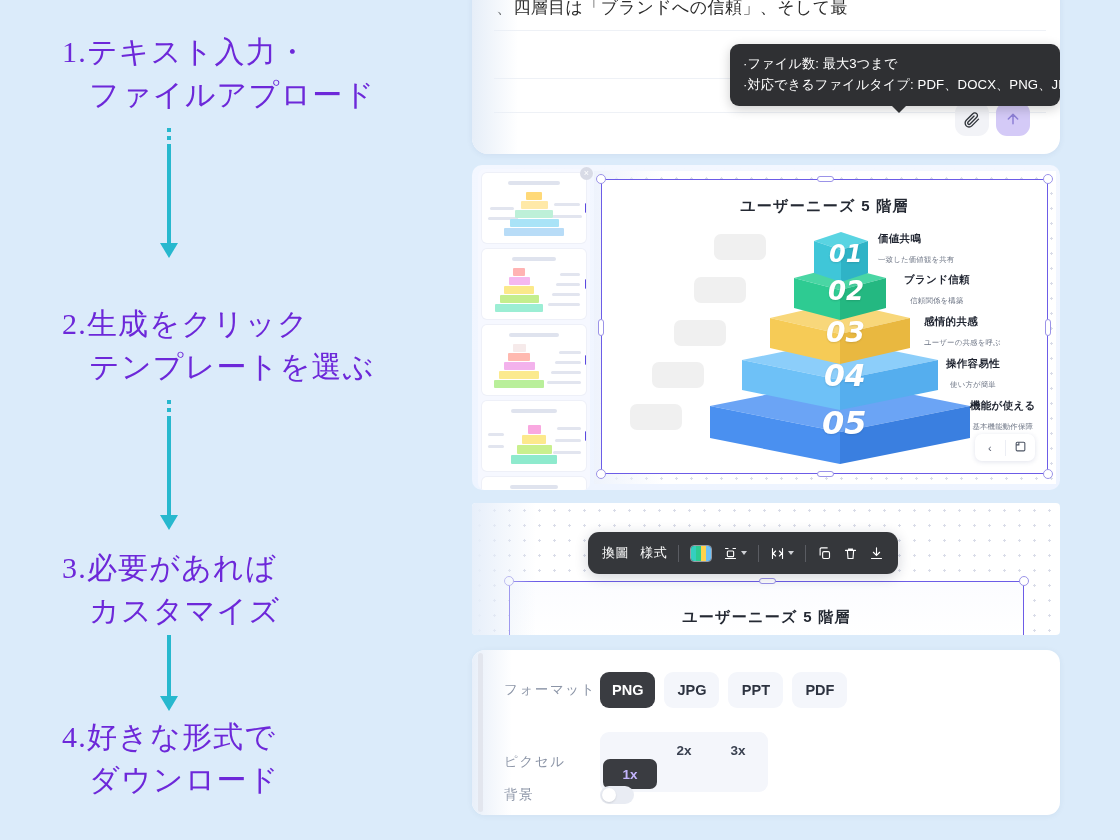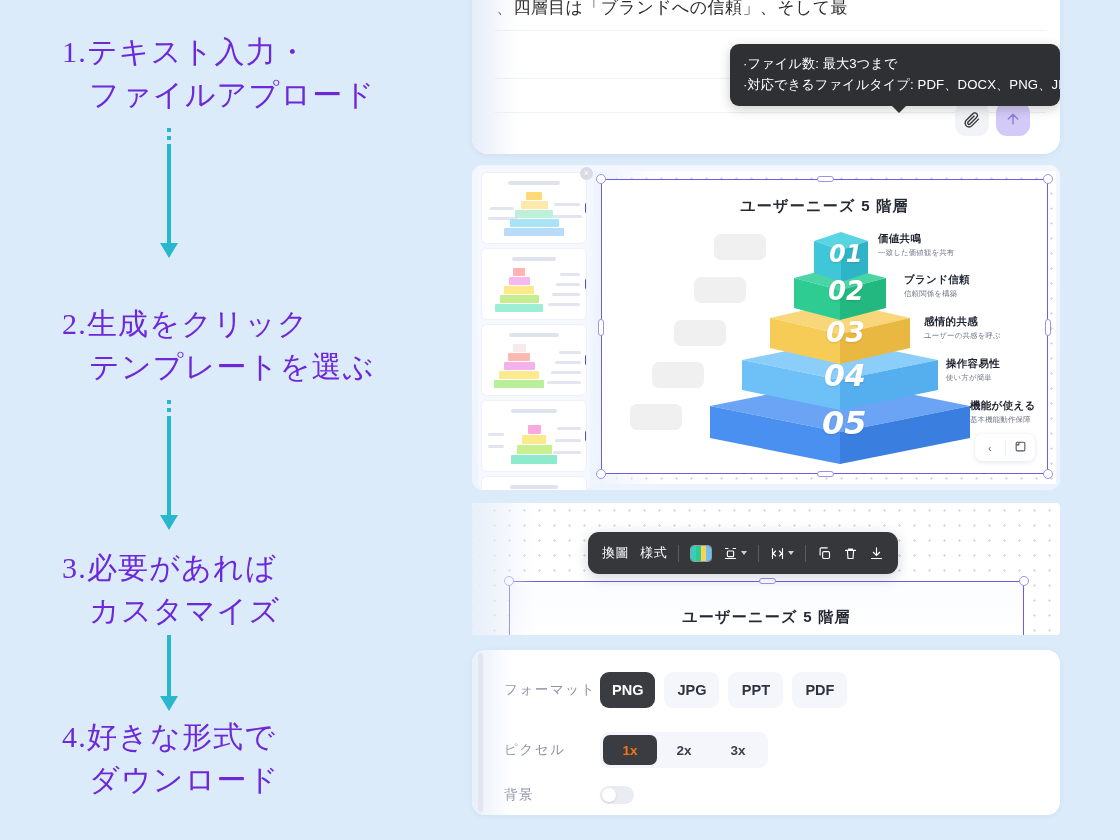--- a/index.html
+++ b/index.html
@@ -131,21 +131,21 @@
 
   .pyr { position: absolute; left: 0; top: 42px; width: 100%; height: 245px; }
   .lvl { position: absolute; }
   .lvl .num {
     position: absolute; color: #fff; font-weight: 700; font-style: italic;
     font-family: "DejaVu Sans", sans-serif; z-index: 5; text-shadow: 0 1px 2px rgba(0,0,0,.12);
   }
   .ghost { position: absolute; background: #f0f0f0; border-radius: 7px; }
   .cap { position: absolute; }
   .cap .t { font-size: 10.5px; font-weight: 700; color: #1f2430; white-space: nowrap; letter-spacing: .3px; }
-  .cap .s { font-size: 7.4px; color: #6d7585; white-space: nowrap; margin-top: 2px; letter-spacing: .2px; }
+  .cap .s { font-size: 7.4px; color: #6d7585; white-space: nowrap; margin-top: 9px; letter-spacing: .2px; text-align: center; }
 
   .slide-nav {
     position: absolute; right: 12px; bottom: 12px; height: 27px; width: 60px;
     background: #fff; border-radius: 7px; box-shadow: 0 1px 5px rgba(40,60,120,.14);
     display: flex; align-items: center;
   }
   .slide-nav .n { flex: 1; text-align: center; color: #5b6172; font-size: 11px; }
   .slide-nav .sep { width: 1px; height: 16px; background: #eceef4; }
 
   
@@ -200,21 +200,21 @@
     display: flex; align-items: center; justify-content: center;
     font-size: 14.5px; font-weight: 700; color: #2d3340; margin-right: 9px; padding: 0 12px;
   }
   .fmt-btn.on { background: #3a3c41; color: #fff; }
   .px-group { display: flex; background: #f4f6fb; border-radius: 9px; padding: 3px; }
   .px-btn {
     min-width: 54px; height: 30px; border-radius: 7px;
     display: flex; align-items: center; justify-content: center;
     font-size: 13.5px; font-weight: 700; color: #3a4150;
   }
-  .px-btn.on { background: #3a3c41; color: #f97316; }
+  .px-btn.on { background: #3a3c41; color: #c4b5fd; margin-top: 24px; }
   .toggle { width: 34px; height: 18px; border-radius: 9px; background: #e9ecf3; position: relative; }
   .toggle i { position: absolute; left: 2px; top: 2px; width: 14px; height: 14px; border-radius: 50%; background: #fff; box-shadow: 0 1px 2px rgba(0,0,0,.12); }
 </style>
 </head>
 <body>
 
 <div id="root">
 
   <div class="steps">
 

